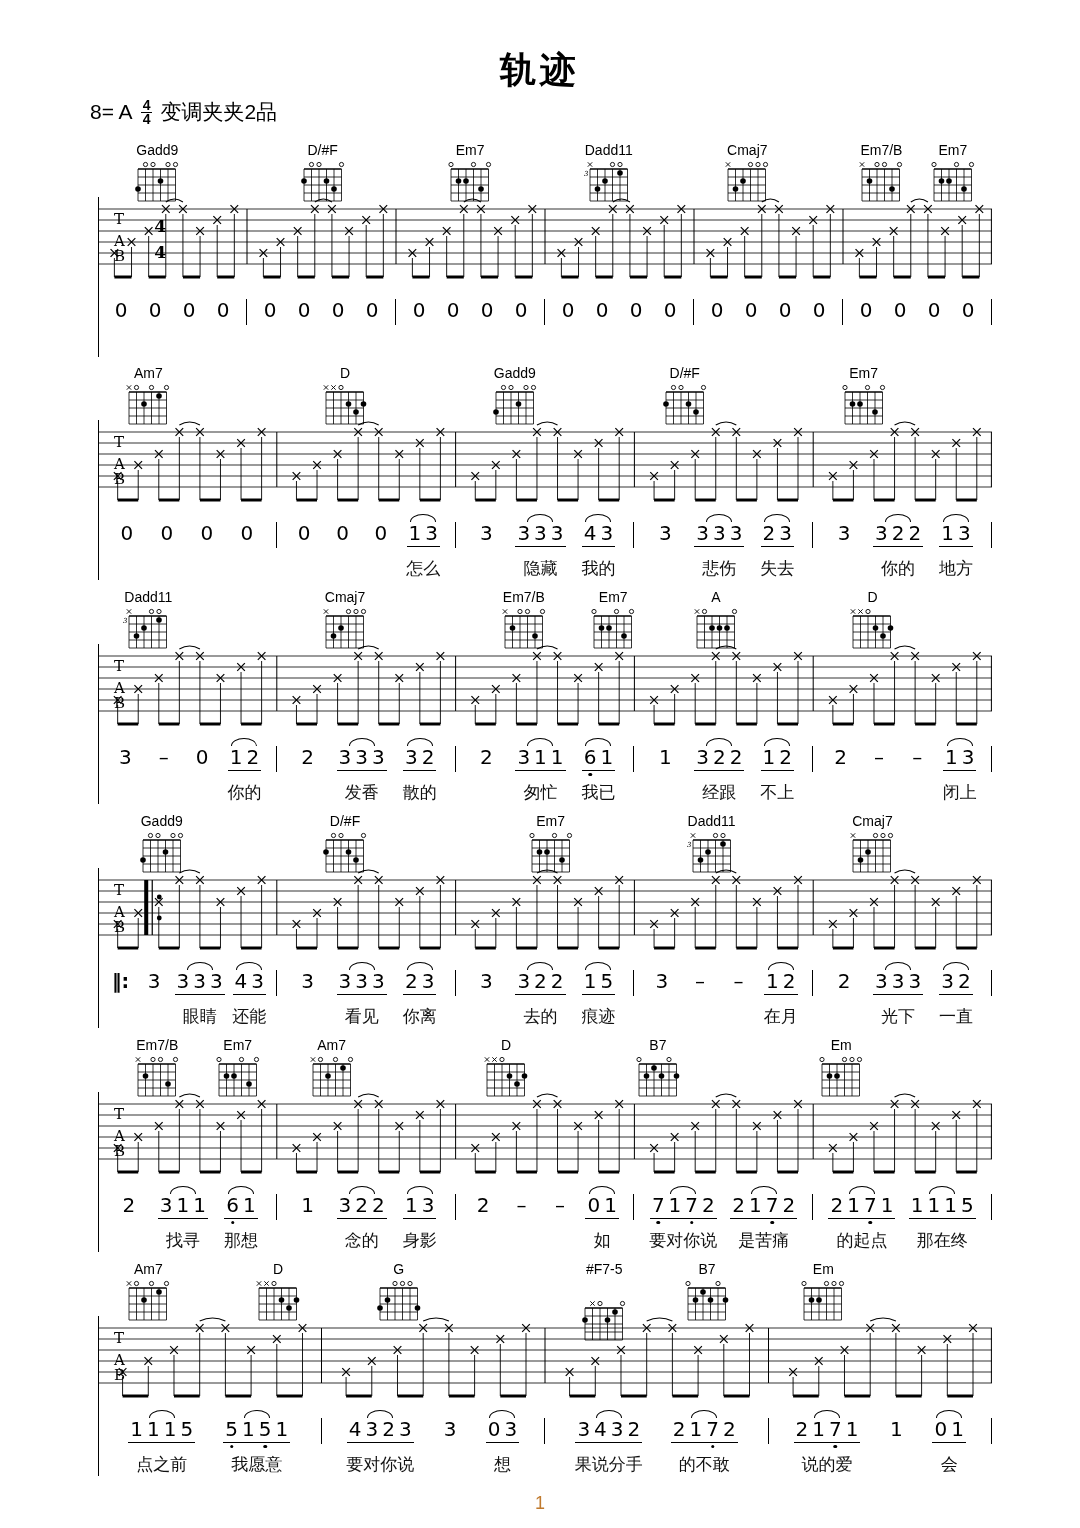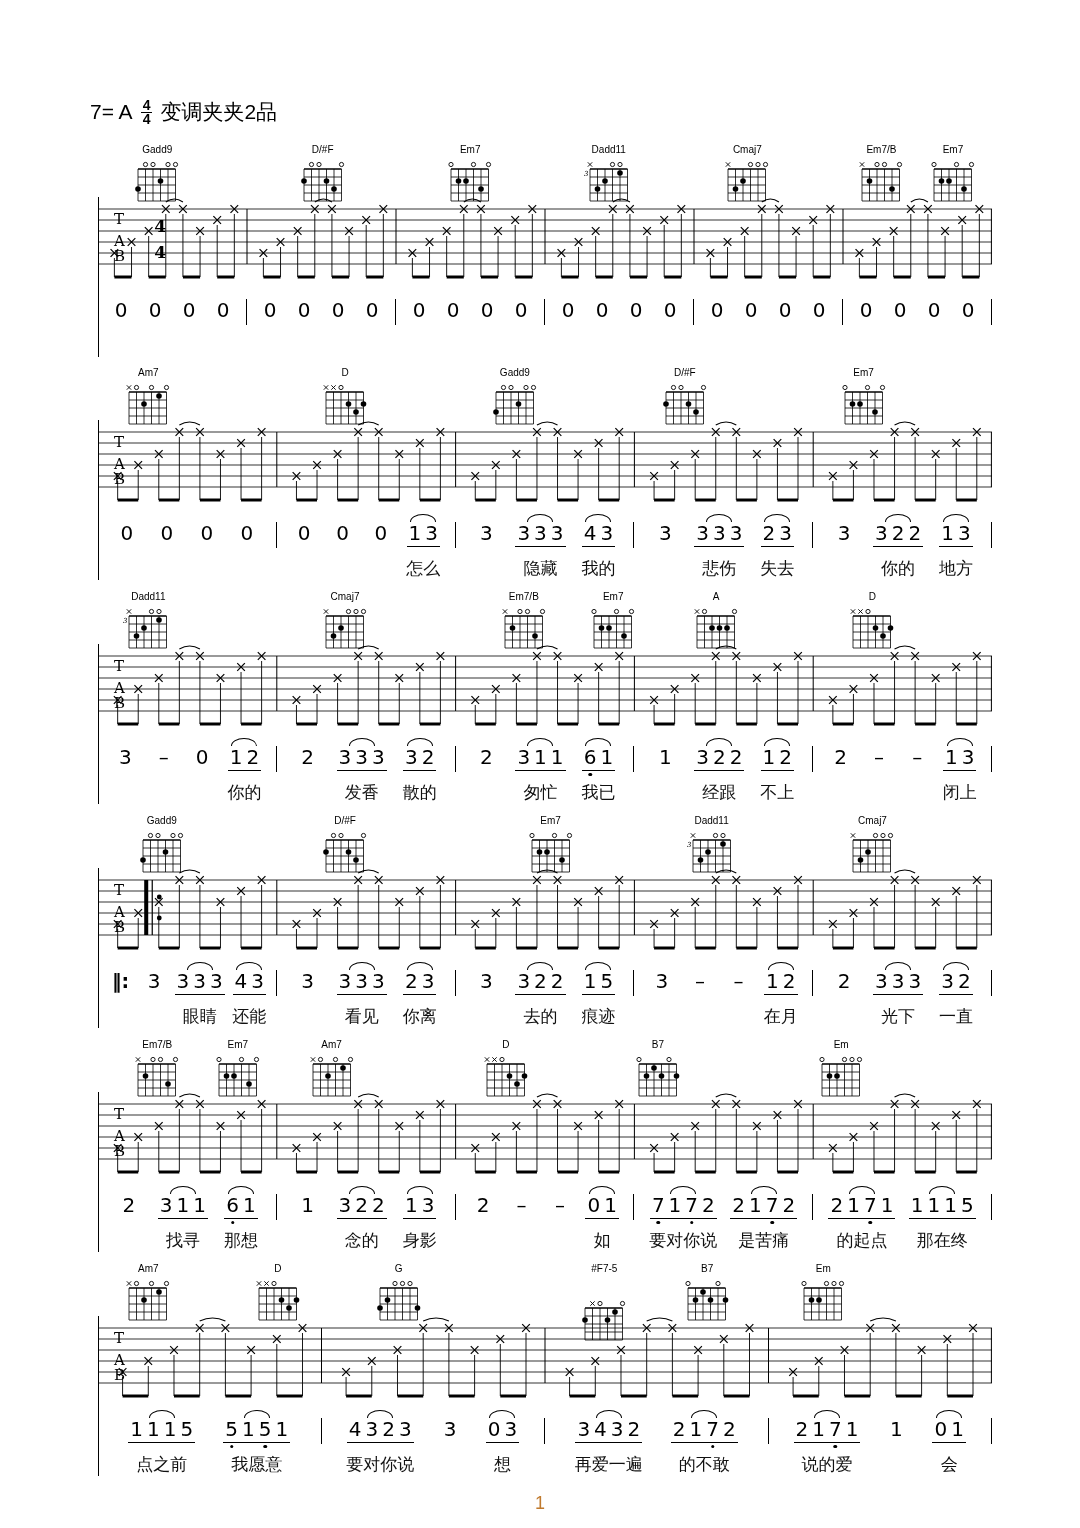--- a/index.html
+++ b/index.html
@@ -8,21 +8,21 @@
   .title{position:absolute;top:46px;left:0;width:100%;text-align:center;
          font-size:36px;font-weight:bold;letter-spacing:4px;}
   .header{position:absolute;top:98px;left:90px;font-size:21px;display:flex;align-items:center;gap:8px;}
   .frac{display:inline-flex;flex-direction:column;align-items:center;font-size:14px;line-height:13px;font-weight:bold;}
   .frac .top{border-bottom:1.4px solid #000;padding:0 2px;}
   .systems{position:absolute;top:143px;left:98px;right:88px;}
   .sys{position:relative;margin-bottom:13px;}
   .leftline{position:absolute;left:0;width:1px;background:#000;}
   .chordrow{position:relative;height:54px;}
   .chord{position:absolute;width:56px;display:flex;flex-direction:column;align-items:center;top:0;}
-  .chord .clabel{font-size:10px;line-height:14px;white-space:nowrap;}
+  .chord .clabel{font-size:14px;line-height:14px;white-space:nowrap;}
   .tabwrap{height:88px;}
   .scoreline{display:flex;align-items:flex-start;margin-top:6px;}
   .measure{flex:1;display:flex;justify-content:space-evenly;align-items:flex-start;padding:0 2px;}
   .barline{width:1px;background:#000;height:26px;margin-top:8px;flex:none;}
   .tok{display:flex;flex-direction:column;align-items:center;min-width:12px;}
   .arc{height:7px;width:24px;border:1.2px solid #000;border-bottom:none;
        border-radius:50% 50% 0 0 / 100% 100% 0 0;margin-bottom:0;}
   .arc.hid{visibility:hidden;}
   .num{font-size:20px;line-height:23px;display:flex;padding-bottom:1px;
        font-family:"DejaVu Sans","Liberation Sans",sans-serif;}
@@ -32,22 +32,23 @@
                  bottom:-7px;width:3.5px;height:3.5px;border-radius:50%;background:#000;}
   .rep{font-weight:bold;font-size:19px;}
   .lyric{font-size:17px;margin-top:10px;height:20px;white-space:nowrap;color:#111;}
   .pageno{position:absolute;bottom:14px;left:0;width:100%;text-align:center;font-size:18px;}
   svg{display:block;}
 </style>
 </head>
 <body>
 
 <div class="page">
+  <div class="title">轨迹</div>
   <div class="header">
-    <span>7= A</span>
+    <span>8= A</span>
     <span class="frac">
       <span class="top">4</span>
       <span>4</span>
     </span>
     <span>变调夹夹2品</span>
   </div>
   <div class="systems" id="systems">
       <div class="sys">
         <div class="leftline" style="top: 54px; height: 160px;"></div>
         <div class="chordrow">
@@ -2680,21 +2681,21 @@
           <div class="barline"></div>
           <div class="measure">
             <div class="tok u">
               <div class="arc"></div>
               <div class="num">
                 <span class="ch">3</span>
                 <span class="ch">4</span>
                 <span class="ch">3</span>
                 <span class="ch">2</span>
               </div>
-              <div class="lyric">再爱一遍</div>
+              <div class="lyric">果说分手</div>
             </div>
             <div class="tok u">
               <div class="arc"></div>
               <div class="num">
                 <span class="ch">2</span>
                 <span class="ch">1</span>
                 <span class="ch low">7</span>
                 <span class="ch">2</span>
               </div>
               <div class="lyric">的不敢</div>

